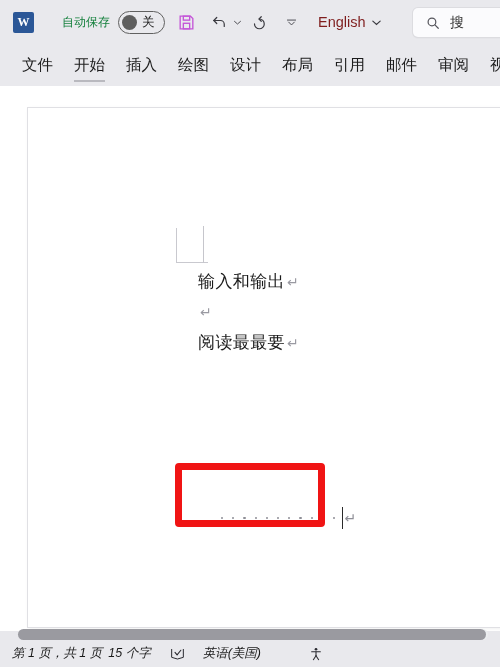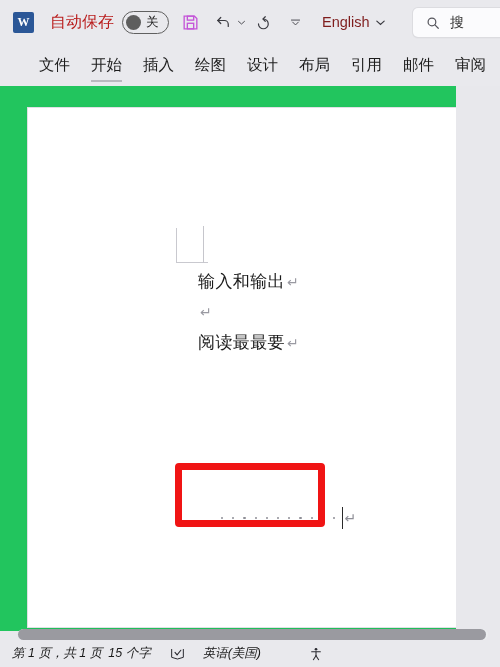--- a/index.html
+++ b/index.html
@@ -31,23 +31,23 @@
     color: #fff;
     font-size: 12px;
     font-weight: bold;
     display: flex;
     align-items: center;
     justify-content: center;
     font-family: "Liberation Serif", serif;
   }
 
   #autosave-label {
-    margin-left: 16px;
-    font-size: 16px;
-    color: #b91c1c;
+    margin-left: 28px;
+    font-size: 12px;
+    color: #15803d;
   }
 
   #autosave-toggle {
     margin-left: 8px;
     width: 47px; height: 23px;
     border: 1.4px solid #606060;
     border-radius: 12px;
     background: #e9e9ed;
     display: flex;
     align-items: center;
@@ -107,21 +107,21 @@
   }
 
   
   #ribbon {
     position: absolute;
     top: 44px; left: 0;
     width: 500px; height: 42px;
     background: #e9e9ed;
     display: flex;
     align-items: center;
-    padding-left: 39px;
+    padding-left: 22px;
   }
   .ribbon-tab {
     font-size: 15.5px;
     color: #1c1c1c;
     margin-right: 21px;
     position: relative;
     white-space: nowrap;
     cursor: default;
   }
   .ribbon-tab.active::after {
@@ -130,22 +130,22 @@
     left: 0; right: 0;
     bottom: -6px;
     height: 1.5px;
     background: #b9b9bf;
   }
 
   
   #doc-area {
     position: absolute;
     top: 86px; left: 0;
-    width: 456px; height: 545px;
-    background: #22c55e;
+    width: 500px; height: 545px;
+    background: #ffffff;
     overflow: hidden;
   }
 
   #page {
     position: absolute;
     left: 28px; top: 22px;
     width: 500px;
     height: 519px;
     background: #ffffff;
     box-shadow: 0 0 0 1px #e0e0e4, 1px 1px 4px rgba(0,0,0,.09);

